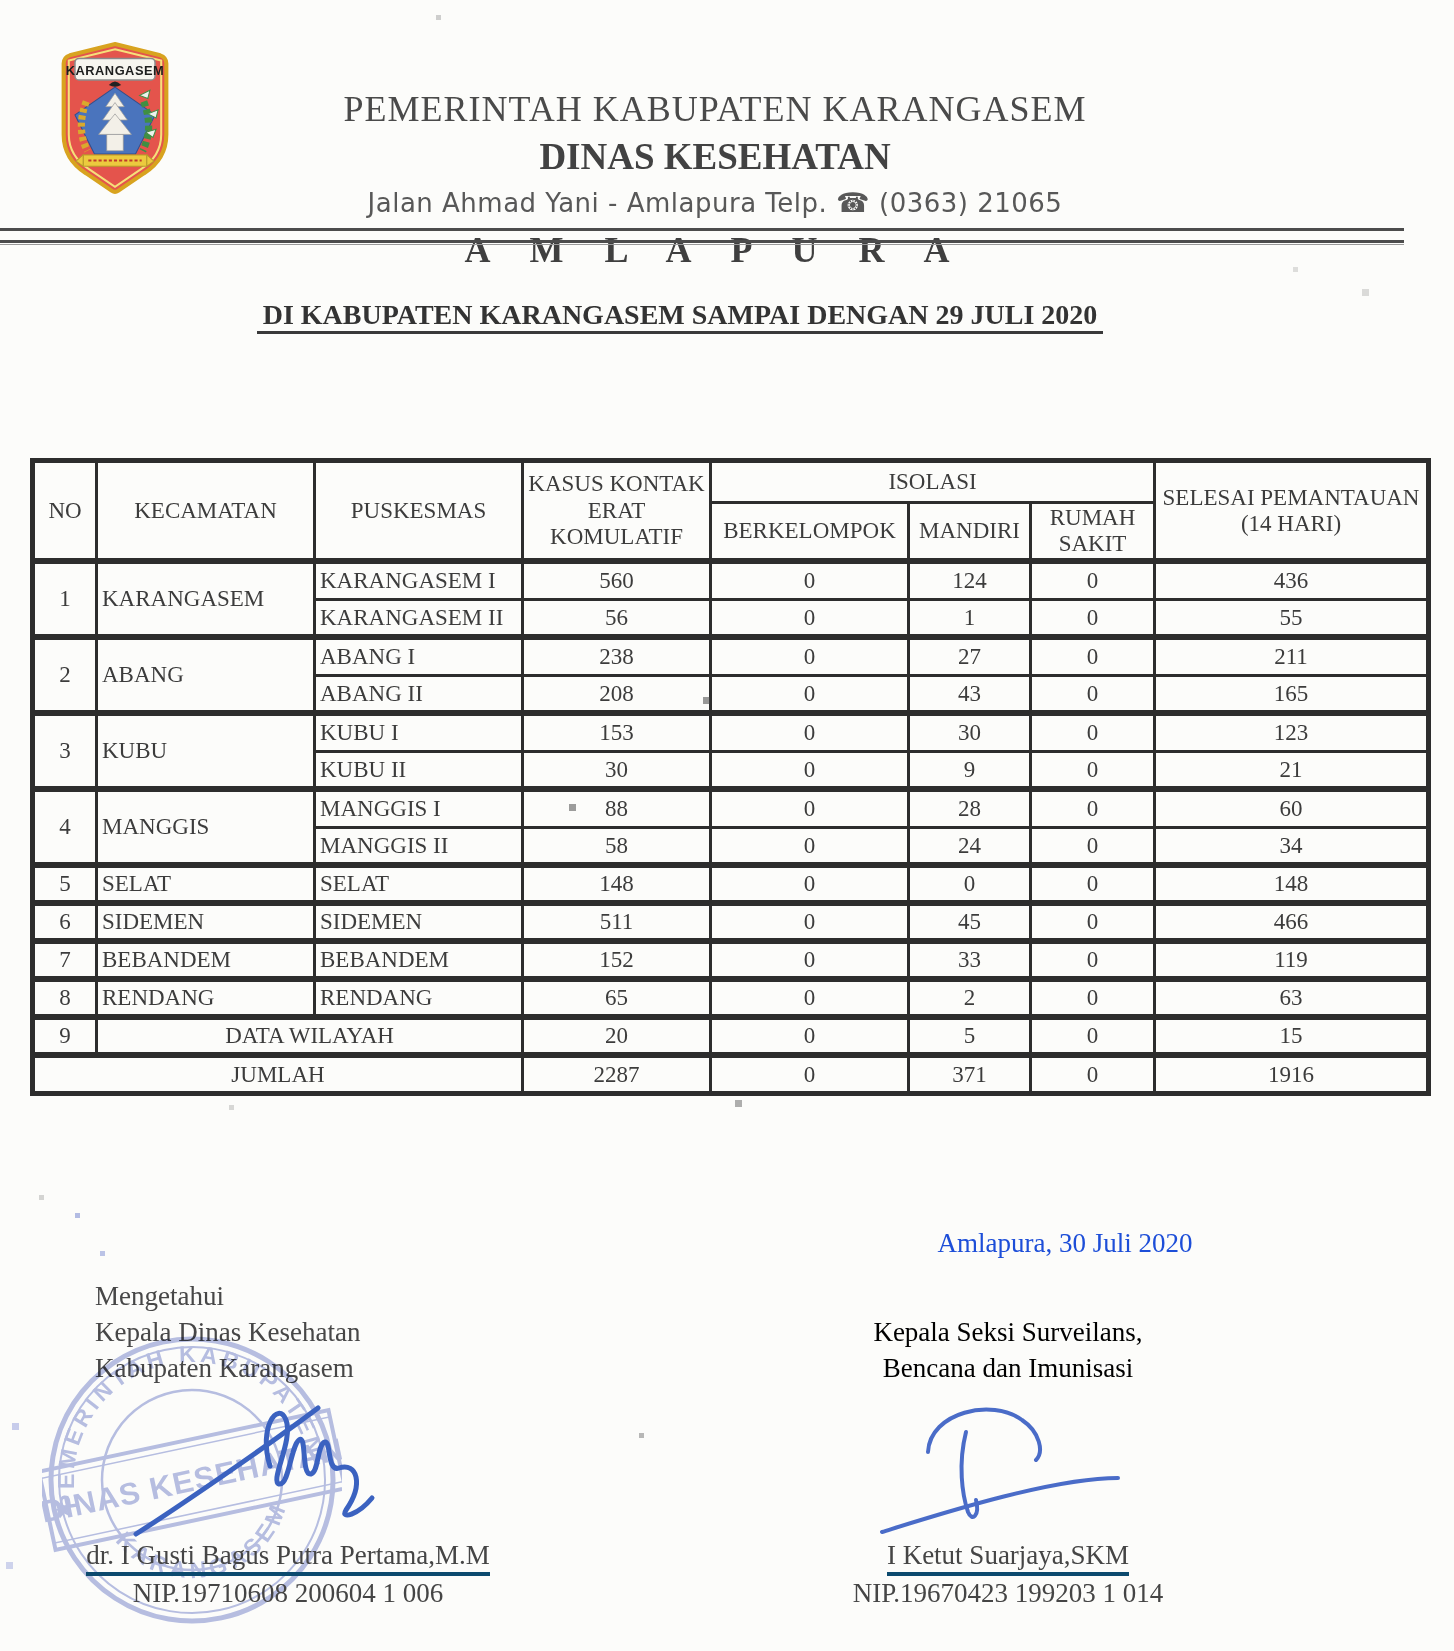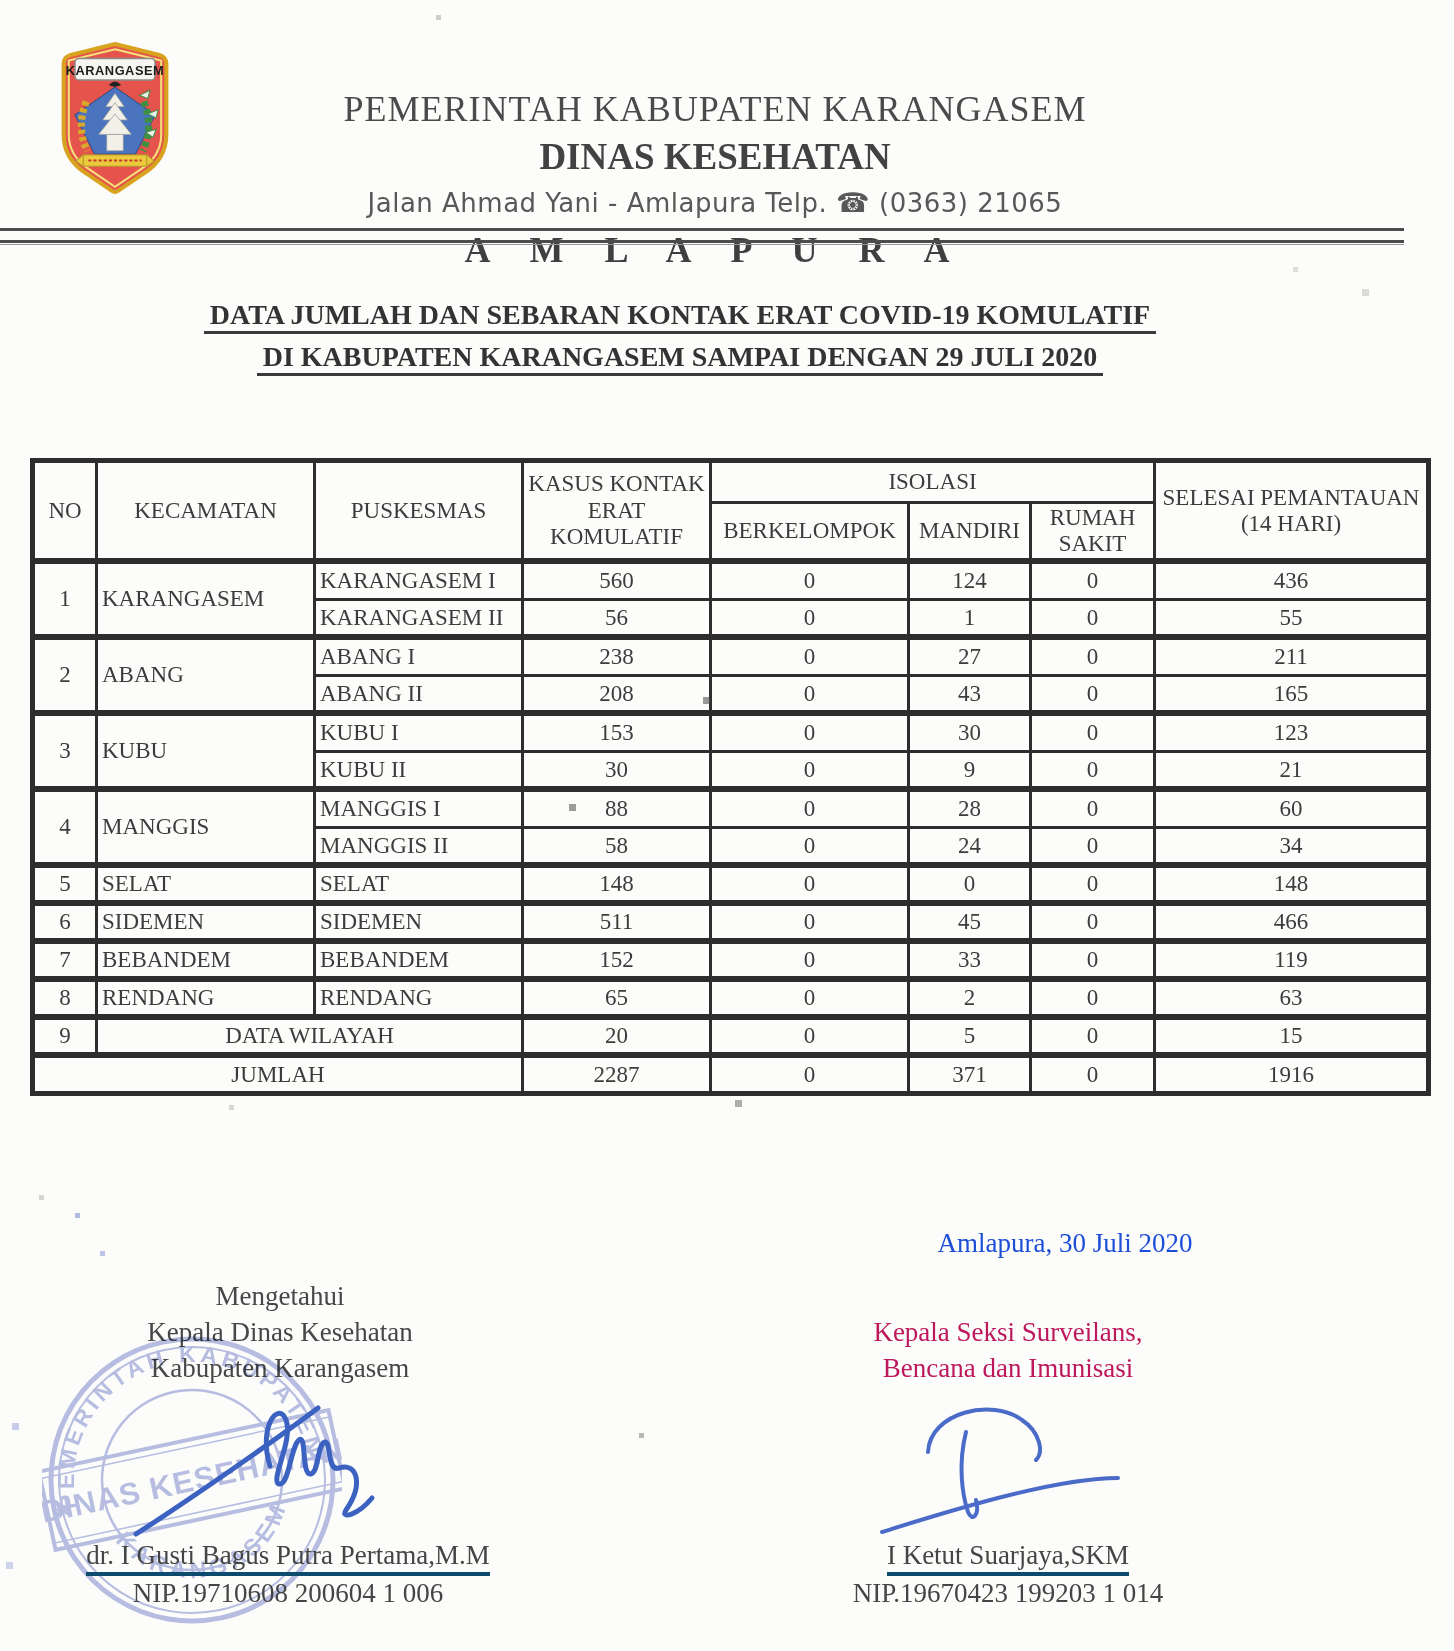--- a/index.html
+++ b/index.html
@@ -31,24 +31,24 @@
              overflow:hidden;}
   table.data thead th{font-weight:normal;text-align:center;vertical-align:middle;}
   table.data thead tr.h1{height:42px;}
   table.data thead tr.h2{height:58px;}
   table.data tbody tr{height:38px;}
   td.c{text-align:center;vertical-align:middle;}
   td.l{text-align:left;vertical-align:middle;padding-left:7px;}
   tr.grp td{border-top-width:6px;}
   
   .dateline{position:absolute;left:900px;top:1228px;width:330px;text-align:center;font-size:27px;color:#1d4ed8;}
-  .block-left{position:absolute;left:95px;top:1278px;width:370px;text-align:center;
+  .block-left{position:absolute;left:95px;top:1278px;width:370px;text-align:left;
               font-size:27px;line-height:36px;color:#474747;}
   .block-right{position:absolute;left:823px;top:1314px;width:370px;text-align:center;
-              font-size:27px;line-height:36px;color:#be185d;}
+              font-size:27px;line-height:36px;color:#000000;}
   .name-left{position:absolute;left:63px;top:1540px;width:450px;text-align:center;font-size:27px;color:#454545;}
   .name-right{position:absolute;left:788px;top:1540px;width:440px;text-align:center;font-size:27px;color:#454545;}
   .uname{border-bottom:4px solid #0c4a6e;padding-bottom:2px;}
   .nipline{margin-top:7px;}
   .stamp{position:absolute;left:42px;top:1330px;width:300px;height:300px;opacity:.55;mix-blend-mode:multiply;}
   .sig1{position:absolute;left:118px;top:1386px;width:290px;height:165px;}
   .sig2{position:absolute;left:866px;top:1392px;width:270px;height:155px;}
   
   .noise{position:absolute;left:0;top:0;width:3px;height:3px;background:transparent;pointer-events:none;
     box-shadow:
@@ -97,21 +97,20 @@
     <div class="lh-line3">
       <span>Jalan Ahmad Yani  - Amlapura Telp.</span>
       <span class="phone-ic">☎</span>
       <span>(0363) 21065</span>
     </div>
     <div class="lh-line4">A M L A P U R A</div>
   </div>
   <div class="rule"></div>
 
   <div class="doc-title">
-    <div><span class="u">DATA JUMLAH DAN SEBARAN KONTAK ERAT COVID-19 KOMULATIF</span></div>
     <div><span class="u">DI KABUPATEN KARANGASEM SAMPAI DENGAN 29 JULI 2020</span></div>
   </div>
 
   <table class="data">
     <colgroup>
       <col style="width:64px">
         <col style="width:218px">
         <col style="width:208px">
         <col style="width:188px">
       <col style="width:198px">

